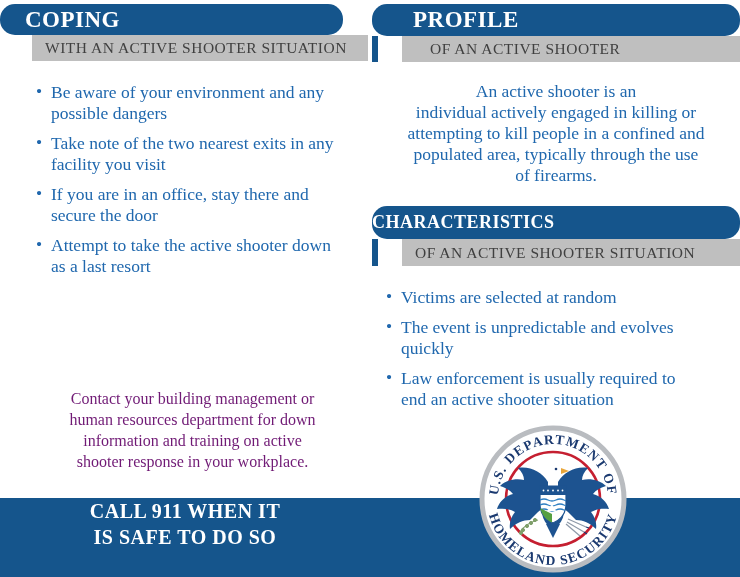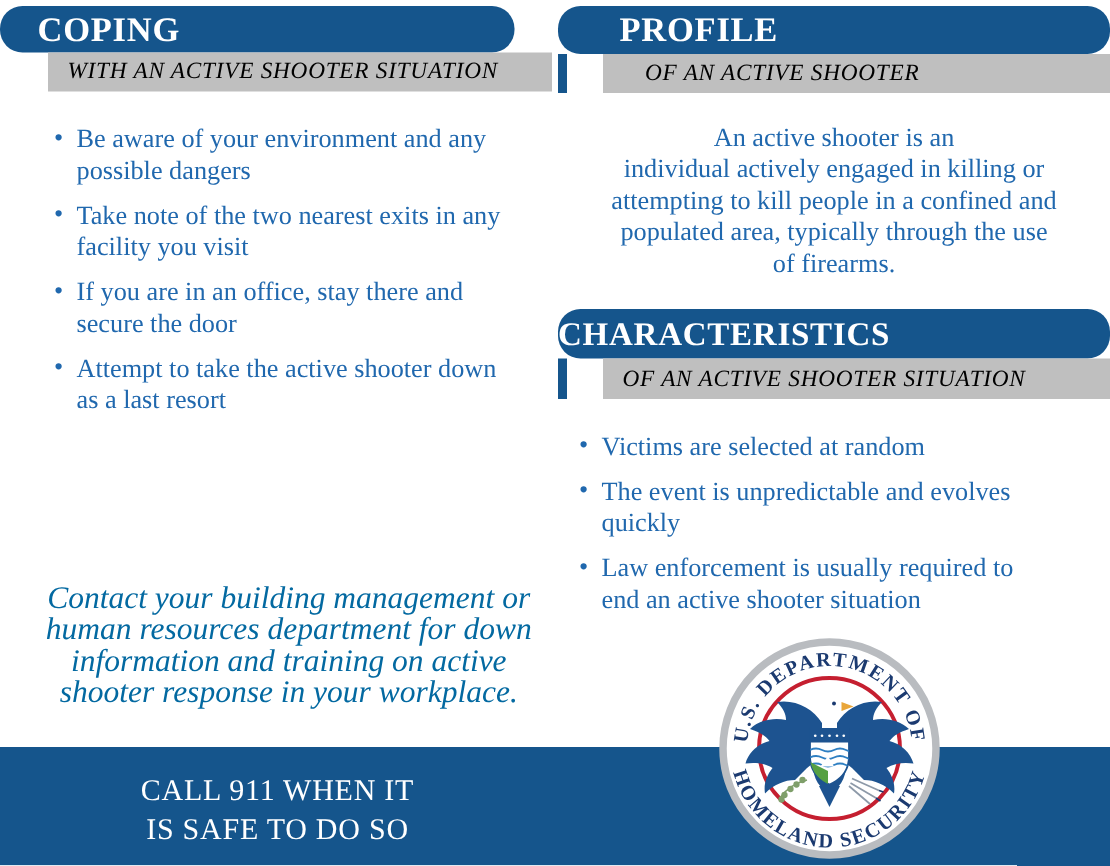--- a/index.html
+++ b/index.html
@@ -10,54 +10,54 @@
   
   .band {
     position:absolute; background:#15558c; color:#ffffff; font-weight:bold;
     box-sizing:border-box; white-space:nowrap; letter-spacing:0.5px;border-radius:15px;
   }
   .band-coping { left:0; top:4px; width:343px; height:31px; line-height:31px; padding-left:25px; font-size:23px; }
   .band-profile { left:372px; top:4px; width:368px; height:32px; line-height:32px; padding-left:41px; font-size:23px; }
   .band-profile::after {
     content:""; position:absolute; left:0; top:100%; width:6px; height:26px; background:#15558c;
   }
-  .band-char { left:372px; top:206px; width:368px; height:33px; line-height:33px; font-size:22px; }
+  .band-char { left:372px; top:206px; width:368px; height:33px; line-height:33px; font-size:18px; }
   .band-char::after {
     content:""; position:absolute; left:0; top:100%; width:6px; height:27px; background:#15558c;
   }
   .gray-sub {
-    position:absolute; background:#bfbfbf; color:#000000; box-sizing:border-box;
-    font-size:15.5px; letter-spacing:0.5px; white-space:nowrap;font-style:italic;
+    position:absolute; background:#bfbfbf; color:#404040; box-sizing:border-box;
+    font-size:15.5px; letter-spacing:0.5px; white-space:nowrap;
   }
   .gray-coping  { left:32px;  top:35px;  width:336px; height:26px; line-height:26px; padding-left:13px; }
   .gray-profile { left:402px; top:36px;  width:338px; height:26px; line-height:26px; padding-left:28px; }
   .gray-char    { left:402px; top:239px; width:401px; height:27px; line-height:27px; padding-left:13px; }
 
   
   .bullet-list { position:absolute; color:#2068ae; font-size:17.5px; line-height:21px; }
   .bullets-left  { left:36px;  top:82px;  width:300px; }
   .bullets-right { left:386px; top:287px; width:300px; }
   .bullet-item { position:relative; padding-left:15px; margin-bottom:9px; }
   .bullet-dot  { position:absolute; left:0; top:-1px; }
 
   
   .profile-body {
     position:absolute; left:376px; top:81px; width:360px; text-align:center;
     color:#2068ae; font-size:17.5px; line-height:21px;
   }
   .note {
     position:absolute; left:20px; top:388px; width:345px; text-align:center;
-    font-style:italic; color:#0369a1; font-size:21px; line-height:21px;
+    color:#701a75; font-size:16px; line-height:21px;
   }
 
   
   .footer-bar { position:absolute; left:0; top:498px; width:740px; height:79px; background:#15558c; }
   .footer-text {
-    position:absolute; left:35px; top:16px; width:300px; text-align:center;
-    color:#ffffff; font-weight:normal; font-size:20px; line-height:26px; letter-spacing:0.5px;
+    position:absolute; left:35px; top:0; width:300px; text-align:center;
+    color:#ffffff; font-weight:bold; font-size:20px; line-height:26px; letter-spacing:0.5px;
   }
 
   
   .seal { position:absolute; left:478px; top:424px; width:150px; height:150px; }
   .seal text {
     font-family:"Liberation Serif", serif; font-weight:bold; font-size:13.5px;
     fill:#1b3a70; letter-spacing:1.2px;
   }
 </style>
 </head>

